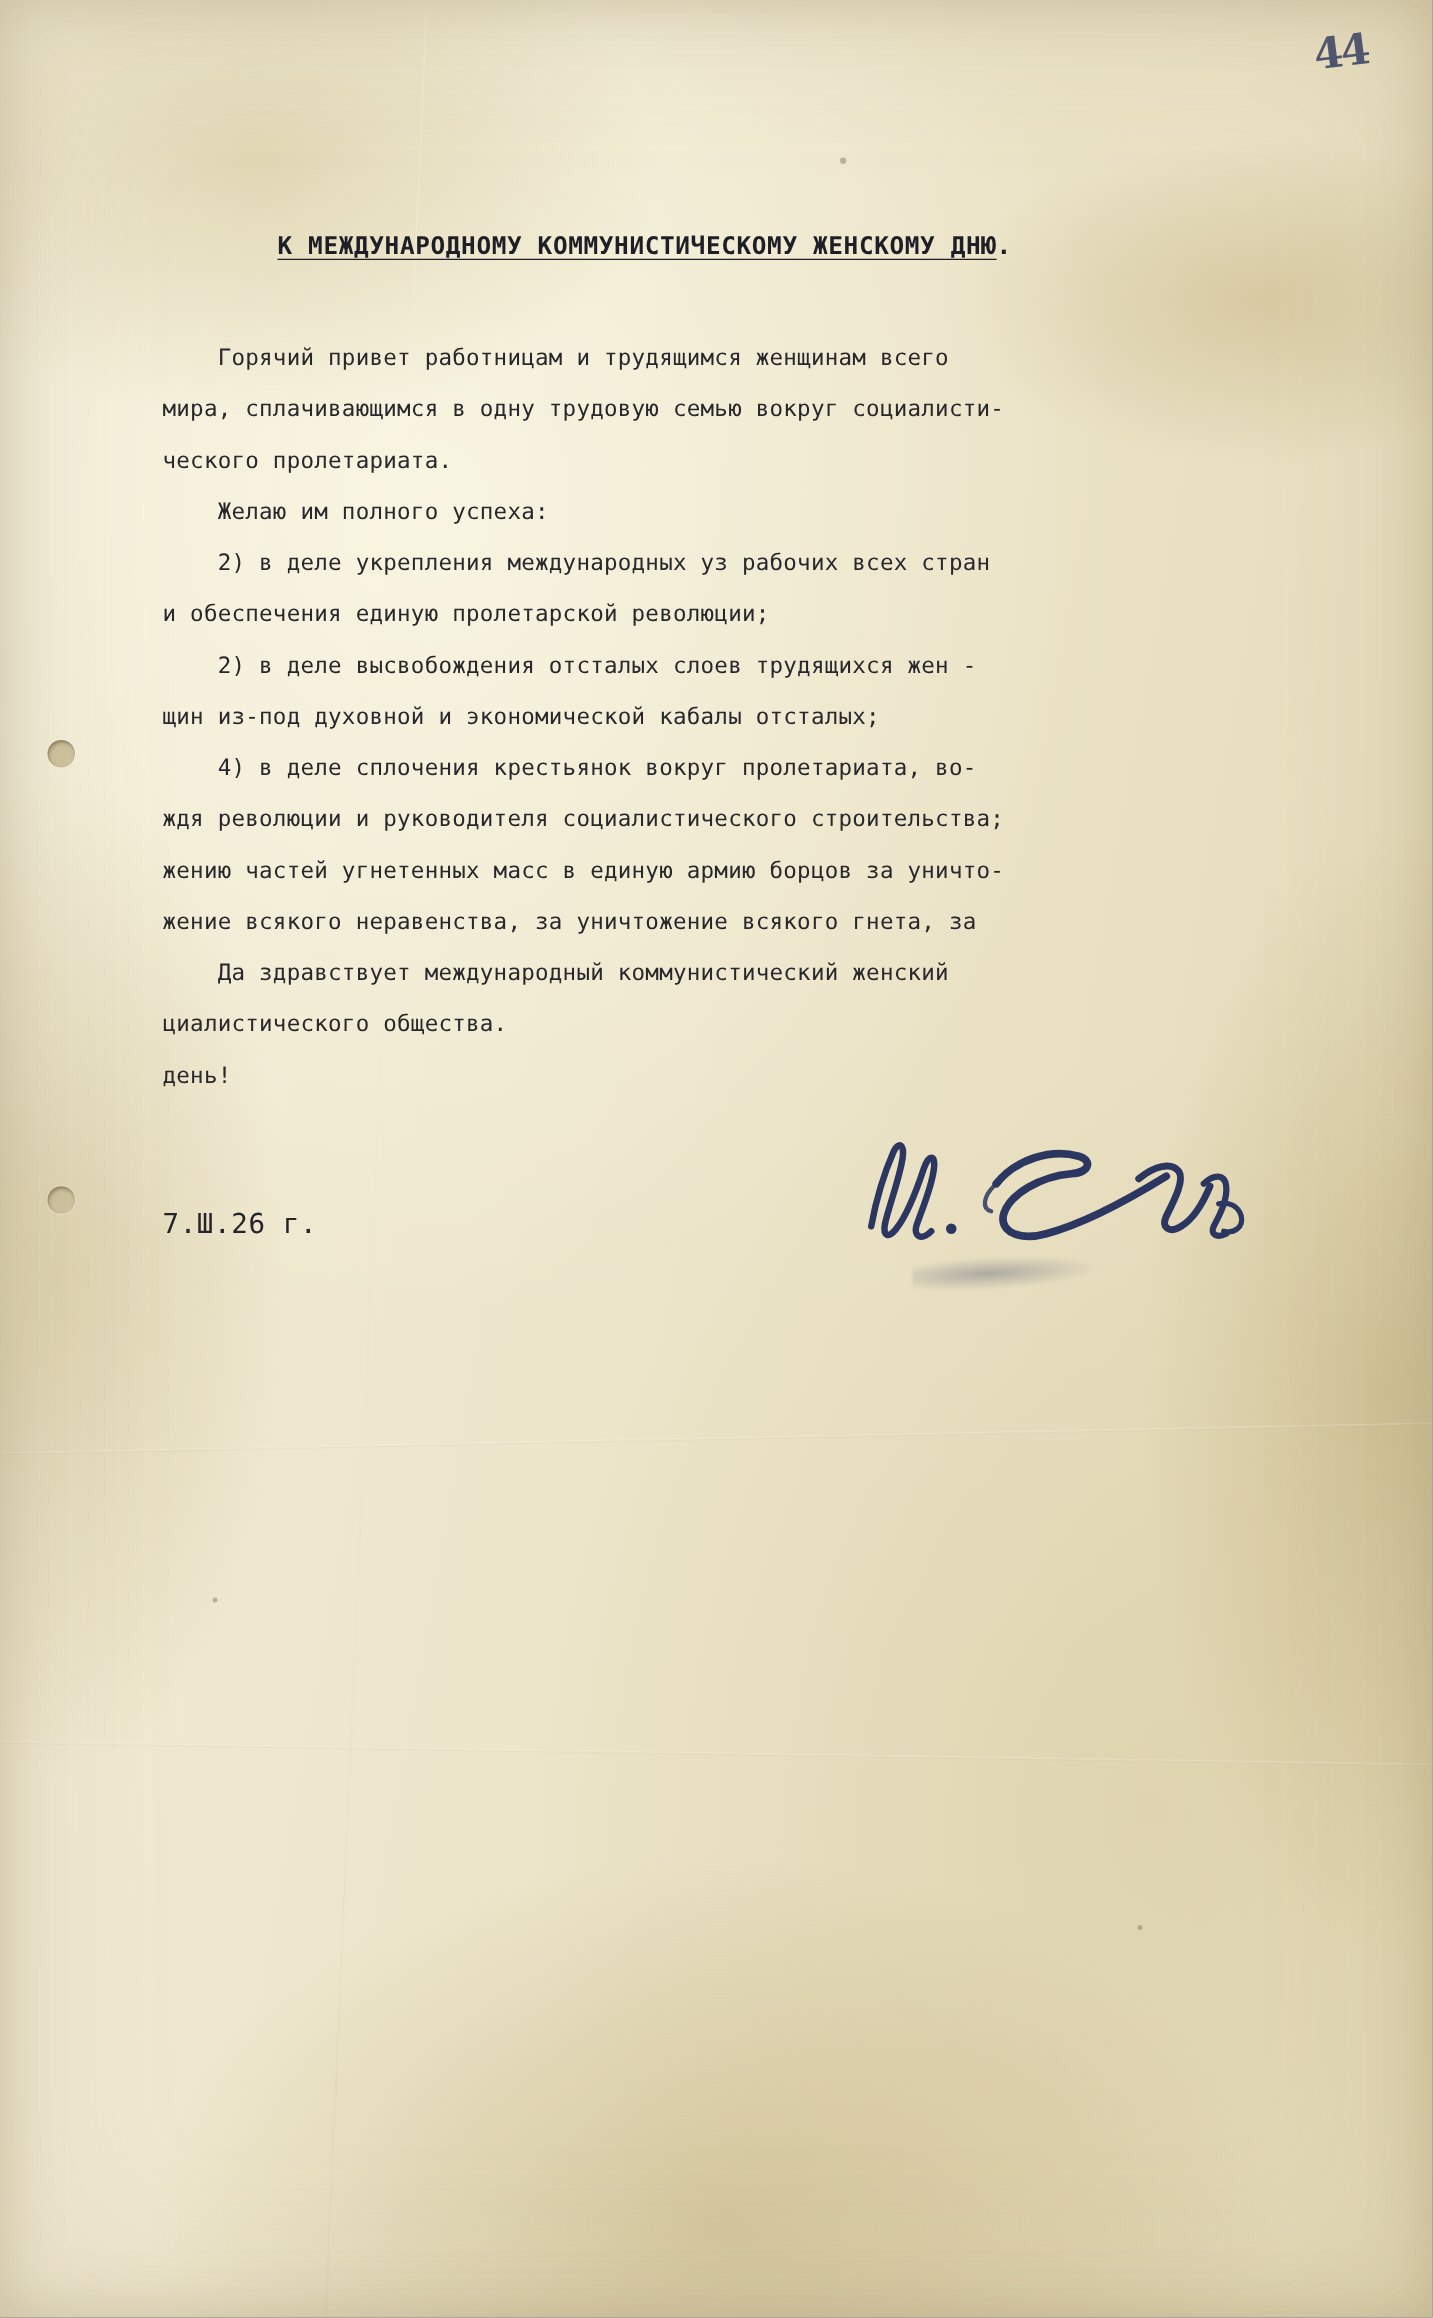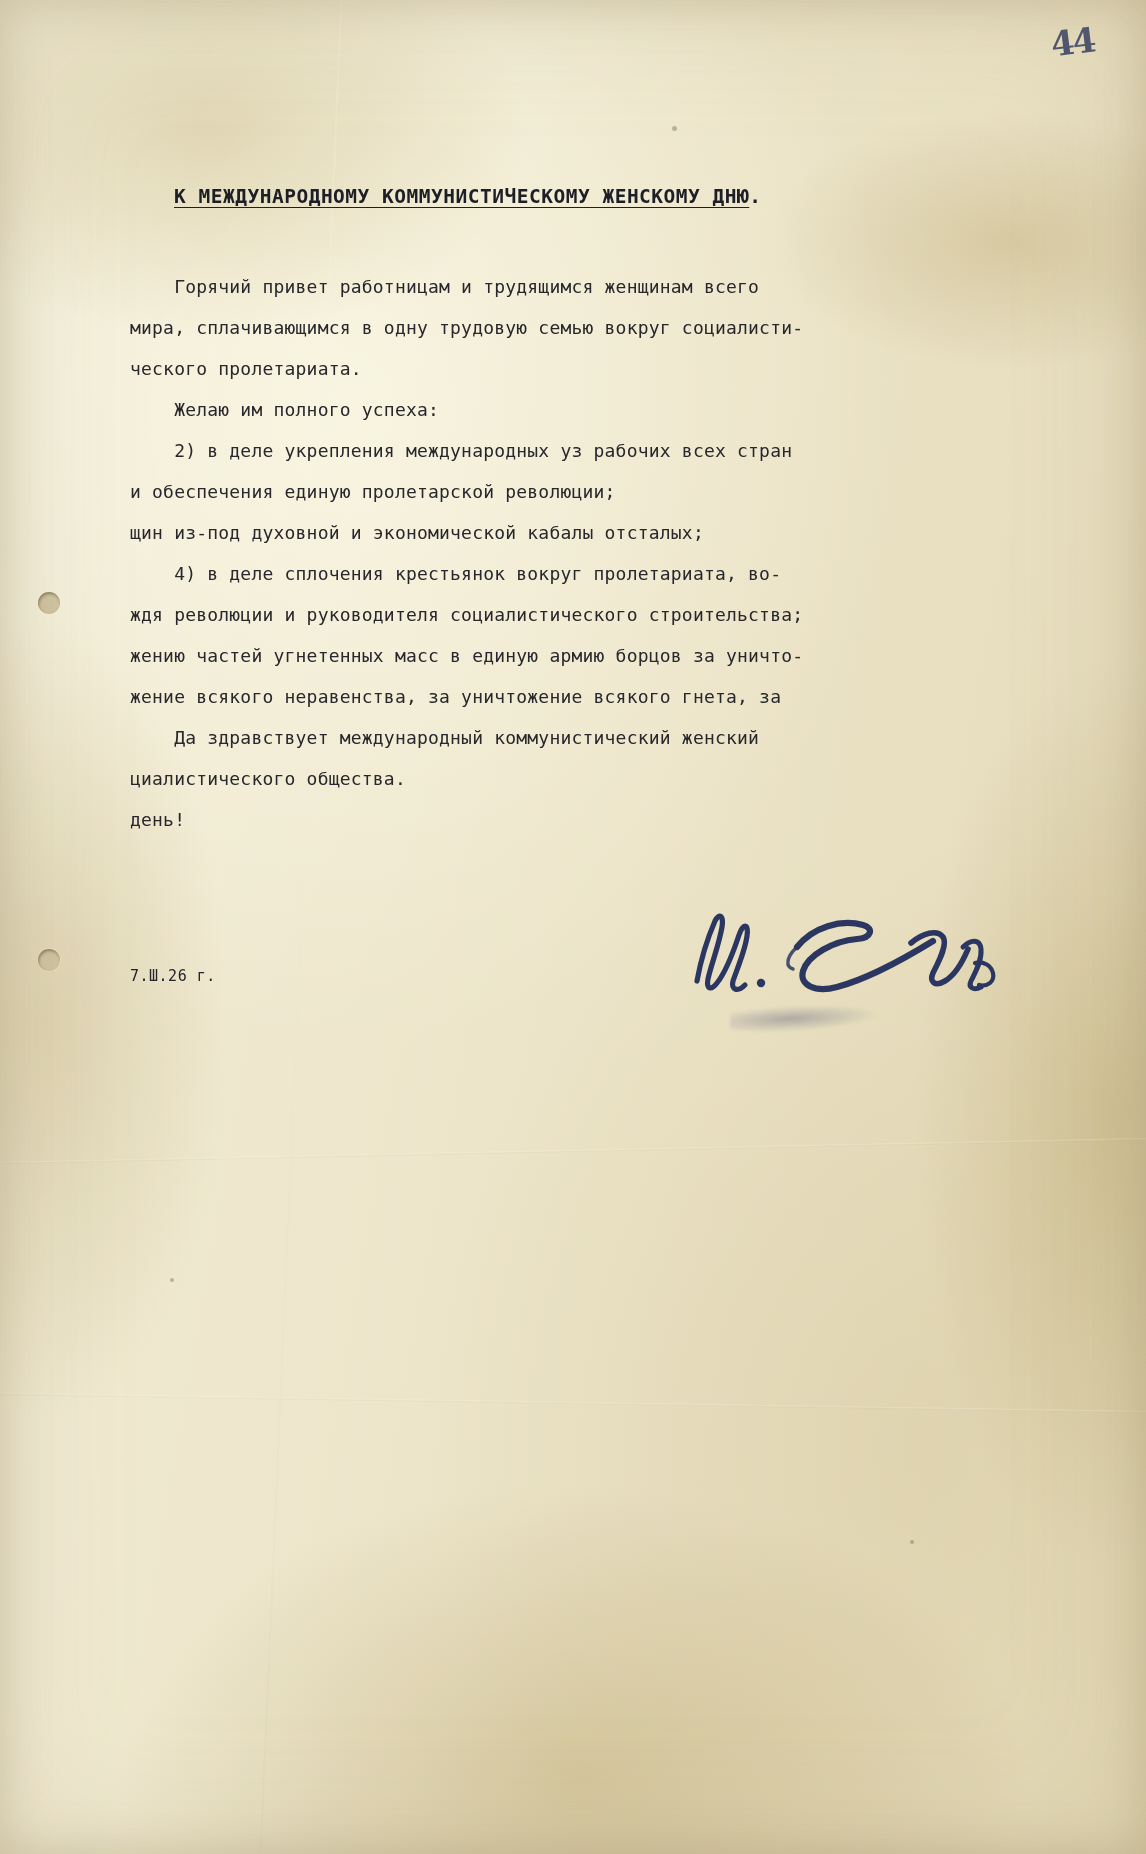--- a/index.html
+++ b/index.html
@@ -82,41 +82,41 @@
     left: 130px;
     top: 185px;
     width: 900px;
     color: #24242a;
   }
   .title {
     font-size: 19.5px;
     letter-spacing: 0.5px;
     font-weight: 700;
     text-align: left;
-    margin-left: 44px;
+    margin-left: 92px;
     color: #1e1e26;
     white-space: nowrap;
   }
   .title .u { text-decoration: underline; text-underline-offset: 4px; }
   .title .plain { text-decoration: none; }
 
   .body {
     margin-top: 58px;
     font-size: 18px;
     line-height: 41px;
     letter-spacing: 0.2px;
     color: #27272c;
   }
   .blockline { display: block; white-space: pre; }
 
   .date {
     position: absolute;
     left: 0;
     top: 782px;
-    font-size: 15px;
+    font-size: 22px;
     letter-spacing: .5px;
   }
   .signature {
     position: absolute;
     left: 545px;
     top: 718px;
     width: 330px;
     height: 120px;
   }
   .signature svg { display: block; }
@@ -160,20 +160,21 @@
 
     <div class="title"><span class="u">К МЕЖДУНАРОДНОМУ КОММУНИСТИЧЕСКОМУ ЖЕНСКОМУ ДНЮ</span><span class="plain">.</span></div>
 
     <div class="body">
       <span class="blockline">    Горячий привет работницам и трудящимся женщинам всего</span>
       <span class="blockline">мира, сплачивающимся в одну трудовую семью вокруг социалисти-</span>
       <span class="blockline">ческого пролетариата.</span>
       <span class="blockline">    Желаю им полного успеха:</span>
       <span class="blockline">    2) в деле укрепления международных уз рабочих всех стран</span>
       <span class="blockline">и обеспечения единую пролетарской революции;</span>
+      <span class="blockline">    2) в деле высвобождения отсталых слоев трудящихся жен -</span>
       <span class="blockline">щин из-под духовной и экономической кабалы отсталых;</span>
       <span class="blockline">    4) в деле сплочения крестьянок вокруг пролетариата, во-</span>
       <span class="blockline">ждя революции и руководителя социалистического строительства;</span>
       <span class="blockline">жению частей угнетенных масс в единую армию борцов за уничто-</span>
       <span class="blockline">жение всякого неравенства, за уничтожение всякого гнета, за</span>
       <span class="blockline">    Да здравствует международный коммунистический женский</span>
       <span class="blockline">циалистического общества.</span>
       <span class="blockline">день!</span>
     </div>
 

